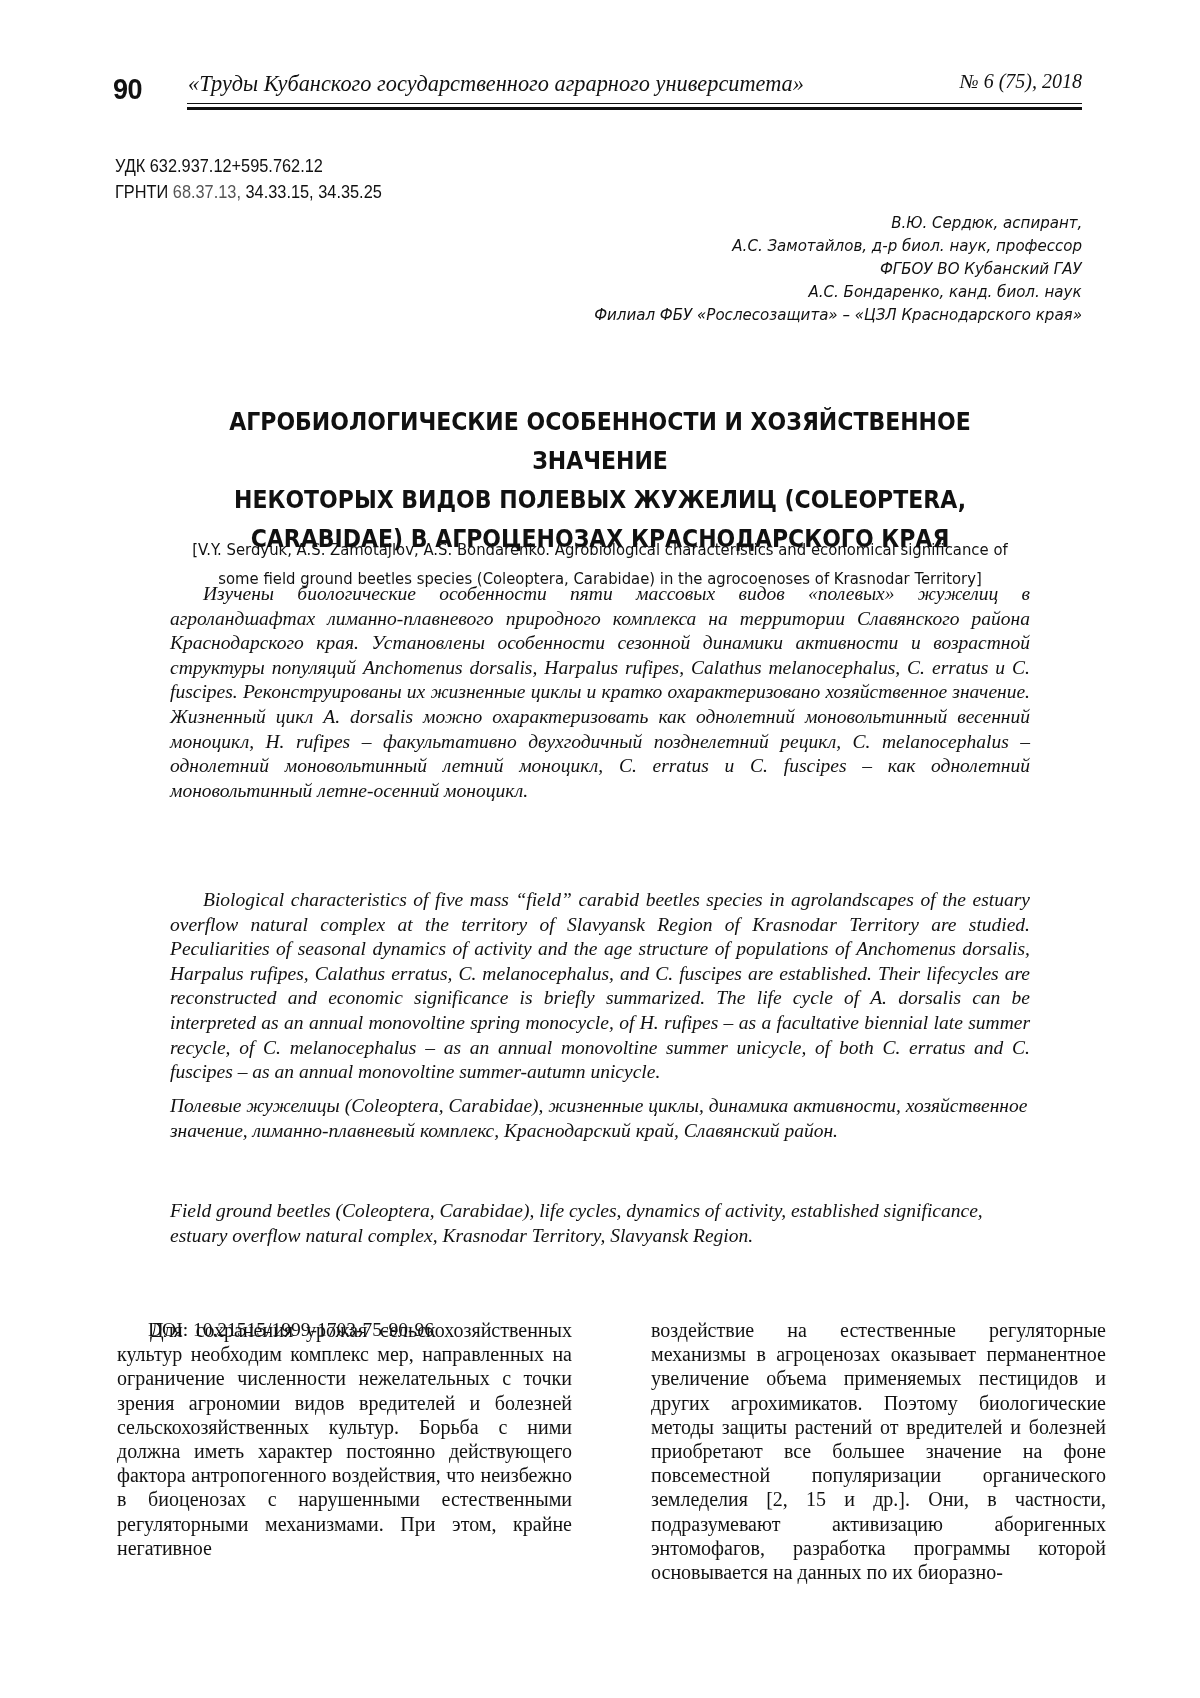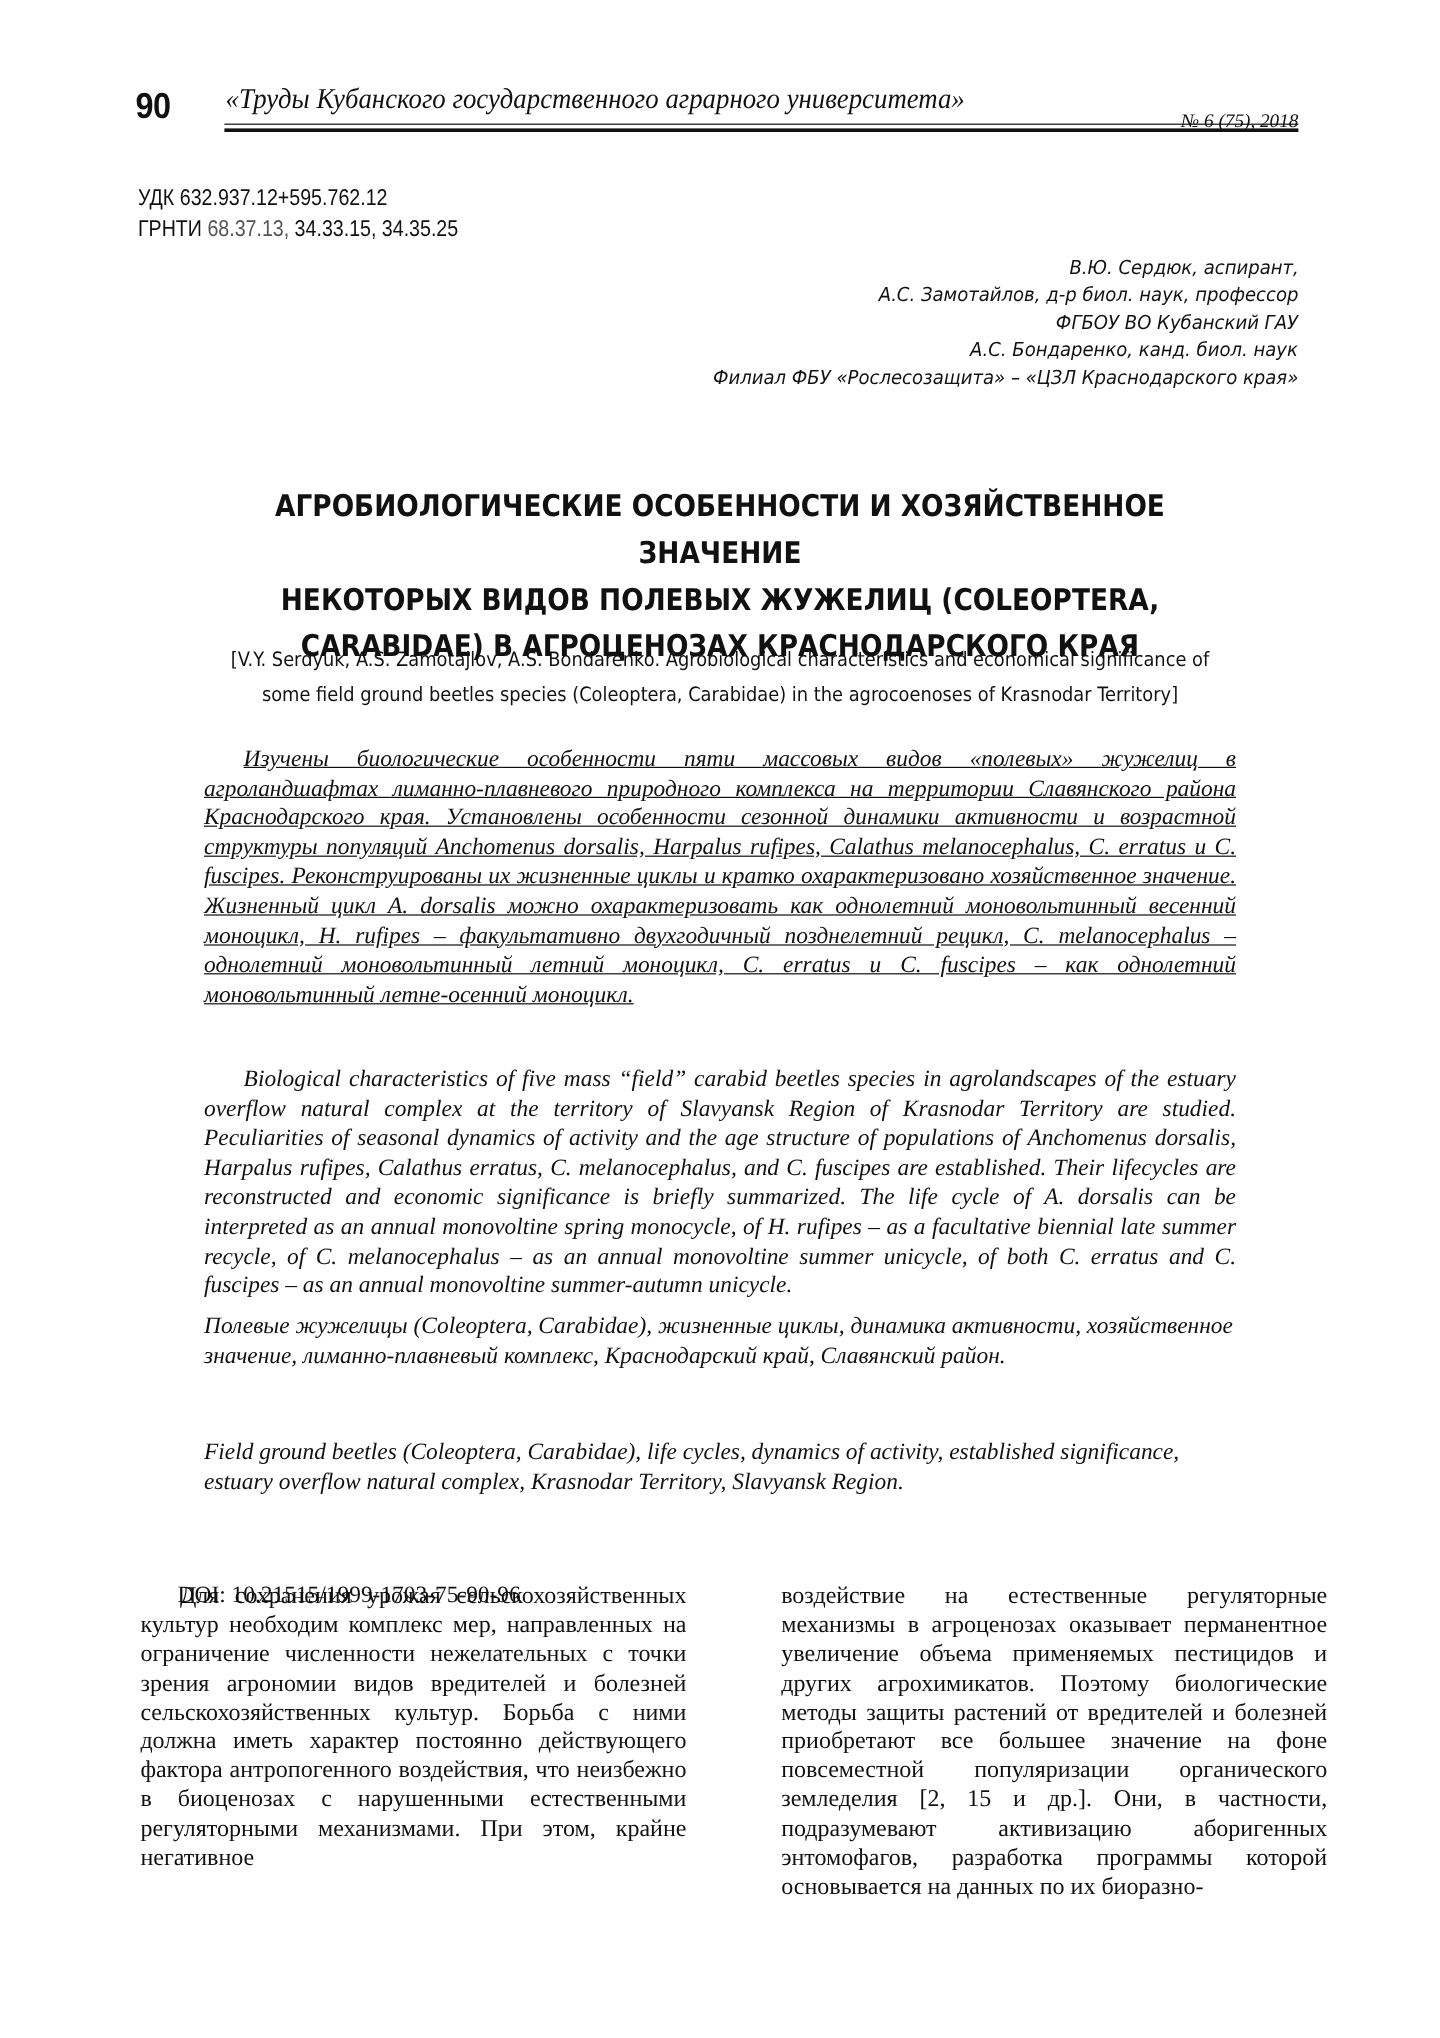--- a/index.html
+++ b/index.html
@@ -2,21 +2,21 @@
 <html><head>
 <meta charset="utf-8">
 <style>
   html, body { margin: 0; padding: 0; background: #ffffff; }
   body { width: 1200px; height: 1698px; position: relative; overflow: hidden; color: #111; }
   .abs { position: absolute; }
 
   
   #page-number { left: 113px; top: 72px; font-family: "Liberation Sans", sans-serif; font-weight: bold; font-size: 30px; letter-spacing: -0.5px; transform: scaleX(0.9); transform-origin: left top; }
   #journal-title { left: 188px; top: 70px; font-family: "Liberation Serif", serif; font-style: italic; font-size: 24px; transform: scaleX(0.93); transform-origin: left top; white-space: nowrap; }
-  #issue { right: 118px; top: 70px; font-family: "Liberation Serif", serif; font-style: italic; font-size: 16px; white-space: nowrap; margin-top: 23px; }
+  #issue { right: 118px; top: 70px; font-family: "Liberation Serif", serif; font-style: italic; font-size: 20px; white-space: nowrap; }
   #header-rule { left: 187px; top: 103px; width: 895px; height: 3px; border-top: 1.5px solid #111; border-bottom: 3px solid #111; }
   #header-rule::before { content: ""; }
 
   
   .cls { left: 115px; font-family: "Liberation Sans", sans-serif; font-size: 19px; transform: scaleX(0.86); transform-origin: left top; white-space: nowrap; }
   #udk { top: 155px; }
   #grnti { top: 181px; }
   .grey { color: #555; }
 
   
@@ -24,21 +24,21 @@
 
   
   #title { left: 100px; width: 1000px; top: 402px; text-align: center; font-family: "DejaVu Sans", sans-serif; font-weight: bold; font-size: 25px; line-height: 39px; transform: scaleX(0.88); transform-origin: center top; }
 
   
   #en-ref { left: 100px; width: 1000px; top: 535px; text-align: center; font-family: "DejaVu Sans", sans-serif; font-size: 16.5px; line-height: 29px; transform: scaleX(0.9); transform-origin: center top; }
 
   
   .abstract { left: 170px; width: 860px; font-family: "Liberation Serif", serif; font-style: italic; font-size: 19.5px; line-height: 24.6px; text-align: justify; text-align-last: left; }
   .abstract .ind { display: inline-block; width: 33px; }
-  #abstract-ru { top: 621px; text-decoration: underline; }
+  #abstract-ru { top: 582px; }
   #abstract-en { top: 888px; }
 
   .keywords { left: 170px; width: 860px; font-family: "Liberation Serif", serif; font-style: italic; font-size: 19.5px; line-height: 24.6px; text-align: left; }
   #keywords-ru { top: 1094px; }
   #keywords-en { top: 1199px; }
 
   #doi { left: 148px; top: 1271px; font-family: "Liberation Serif", serif; font-size: 19.5px; white-space: nowrap; margin-top: 48px; }
 
   
   .col { top: 1318px; width: 455px; font-family: "Liberation Serif", serif; font-size: 20px; line-height: 24.2px; text-align: justify; }

